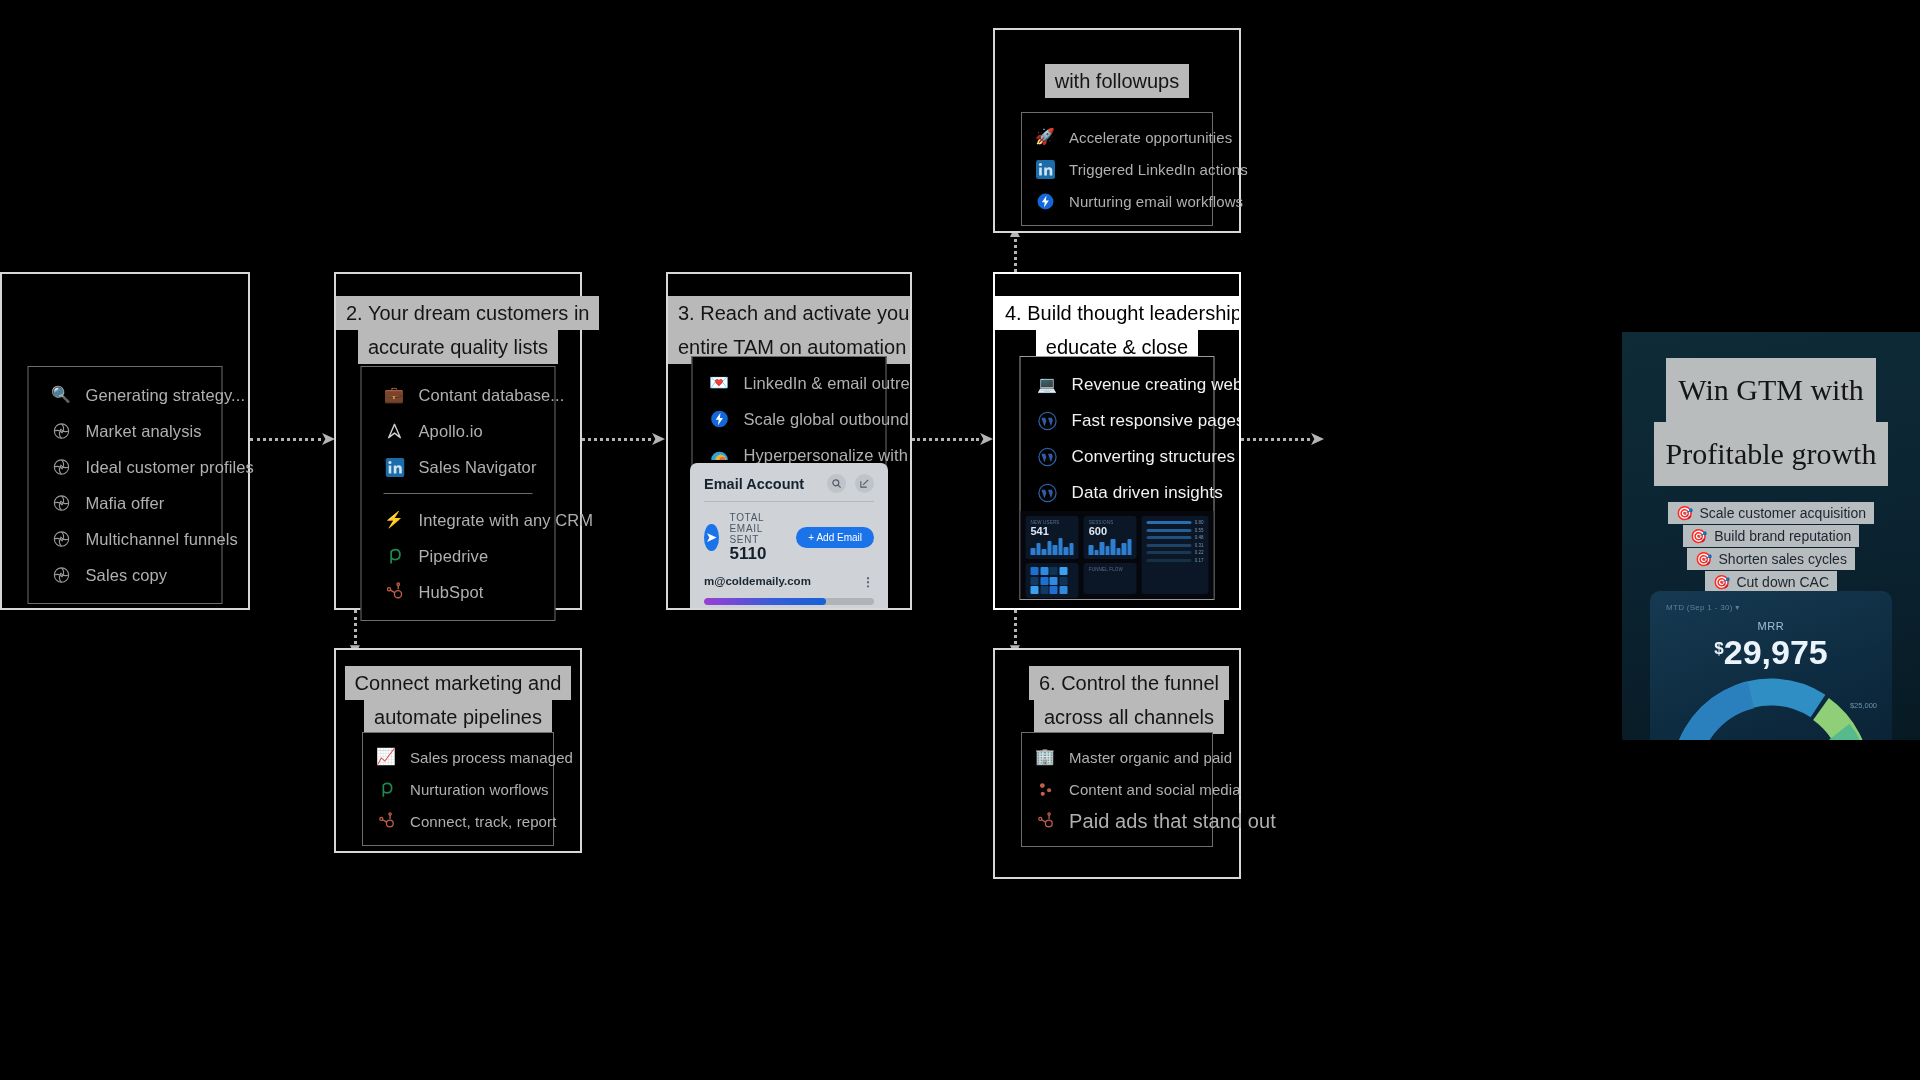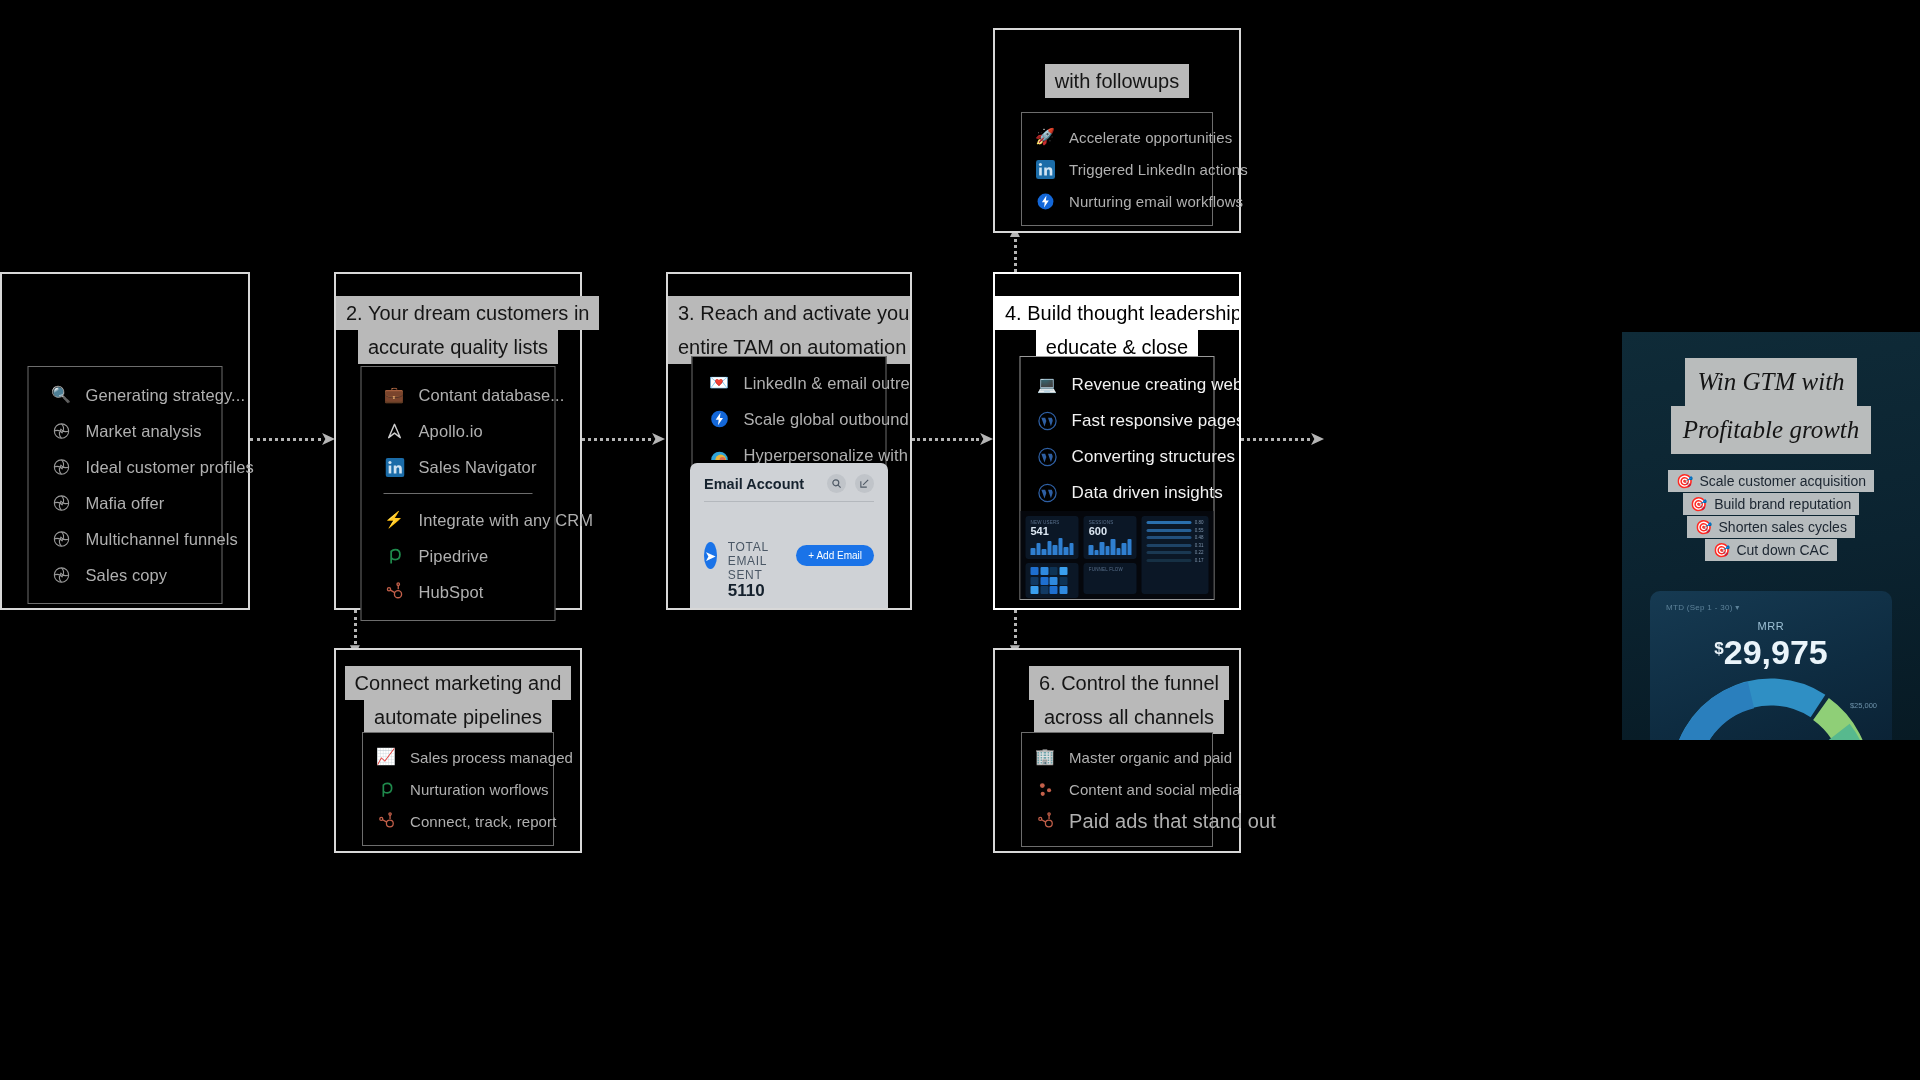--- a/index.html
+++ b/index.html
@@ -41,21 +41,21 @@
   .em-head{display:flex;align-items:center;justify-content:space-between;
       padding:11px 14px 8px;}
   .em-title{font-size:14.5px;font-weight:bold;color:#16232f;}
   .em-acts{display:flex;gap:9px;}
   .em-act{width:19px;height:19px;border-radius:50%;background:#c0c4c9;
       display:flex;align-items:center;justify-content:center;}
   .em-sep{height:1px;background:#b4b8bd;margin:0 14px;}
   .em-stat{display:flex;align-items:center;gap:11px;padding:10px 14px 6px;}
   .em-plane{width:27px;height:27px;border-radius:50%;background:#1a73e8;
       display:flex;align-items:center;justify-content:center;color:#fff;font-size:14px;}
-  .em-k{font-size:12px;letter-spacing:.7px;color:#4a5765;margin-top:28px;}
+  .em-k{font-size:10px;letter-spacing:.7px;color:#4a5765;}
   .em-v{font-size:17px;font-weight:bold;color:#14202c;line-height:1.05;}
   .em-add{margin-left:auto;background:#1a73e8;color:#fff;font-size:10px;
       border-radius:13px;padding:5px 12px;white-space:nowrap;}
   .em-mail{display:flex;align-items:flex-start;padding:6px 14px 5px;font-size:11.5px;
       font-weight:bold;color:#1b2733;}
   .em-dots{margin-left:auto;font-size:12px;color:#47525d;letter-spacing:0;}
   .em-bar{height:7px;border-radius:4px;background:#b0b4b9;margin:4px 14px 0;overflow:hidden;}
   .em-bar i{display:block;height:100%;width:72%;border-radius:4px;
       background:linear-gradient(90deg,#9b3fd4,#3a5bd9 55%,#1463d6);}
   .em-legend{display:flex;align-items:center;gap:16px;padding:8px 14px 10px;font-size:11px;
@@ -75,21 +75,21 @@
   .rowsmini{display:flex;flex-direction:column;gap:2.5px;}
   .rowmini{display:flex;align-items:center;gap:3px;}
   .rowmini .bar{flex:1;height:3px;border-radius:2px;background:#1d3a57;}
   .rowmini .v{font-size:4.5px;color:#7d93ab;}
 
   
   .gtm{position:absolute;background:linear-gradient(170deg,#0f2b38 0%,#0b2330 55%,#071a24 100%);
        overflow:hidden;}
   .gtm-title{text-align:center;padding-top:26px;}
   .gtm-title .ln{display:inline-block;background:#b9bcbc;color:#151515;
-      font-family:"Liberation Serif",serif;font-size:25px;line-height:30px;padding:9px 12px;font-style:italic;}
+      font-family:"Liberation Serif",serif;font-size:30px;line-height:30px;padding:17px 12px;}
   .gtm-bullets{margin-top:16px;text-align:center;}
   .gtm-bullets .b{display:inline-flex;align-items:center;gap:6px;background:#b7bcbe;
       color:#1b2530;font-size:14px;line-height:20px;padding:1px 8px;margin-bottom:1px;}
   .gauge-card{position:absolute;left:28px;right:28px;bottom:0;
       background:linear-gradient(160deg,#163a52,#0e2c41 60%,#0b2336);
       border-radius:10px 10px 0 0;padding:12px 16px 0;box-sizing:border-box;}
   .g-top{font-size:8px;color:#5d8299;letter-spacing:.3px;}
   .g-mrr{text-align:center;font-size:11px;color:#9dc0d4;margin-top:8px;letter-spacing:.6px;}
   .g-val{text-align:center;color:#eaf4fa;font-size:34px;font-weight:bold;
       line-height:1.1;margin-top:2px;}
@@ -501,21 +501,21 @@
             <circle cx="16.2" cy="14.6" r="4.3"></circle>
               <path d="M12.3 12.8 6.6 9.4"></path>
               <circle cx="5.4" cy="8.7" r="1.9"></circle>
             </svg>
           </span>
         <span class="lbl" style="font-size:15px;">Connect, track, report</span>
       </div>
     </div>
   </div>
 
-  <div class="card" style="left:993px;top:648px;width:248px;height:205px;padding-left:24px;">
+  <div class="card" style="left:993px;top:648px;width:248px;height:231px;padding-left:24px;">
     <div class="card-title" style="padding-top:16px;">
       <div class="ln">6. Control the funnel</div><br>
       <div class="ln">across all channels</div>
     </div>
     <div class="inner" style="top:82px;width:192px;padding:8px 0 8px 12px;">
       <div class="row" style="padding:5px 0;">
         <span class="ico">🏢</span>
         <span class="lbl" style="font-size:15px;">Master organic and paid</span>
       </div>
       <div class="row" style="padding:5px 0;">

